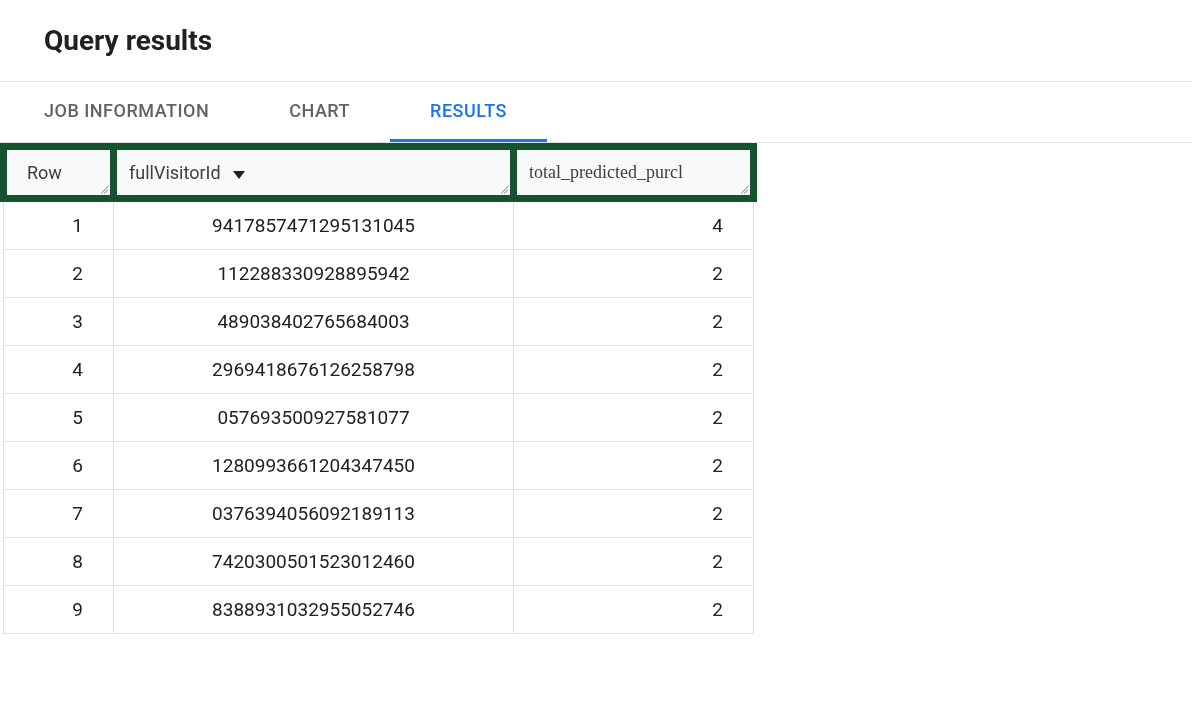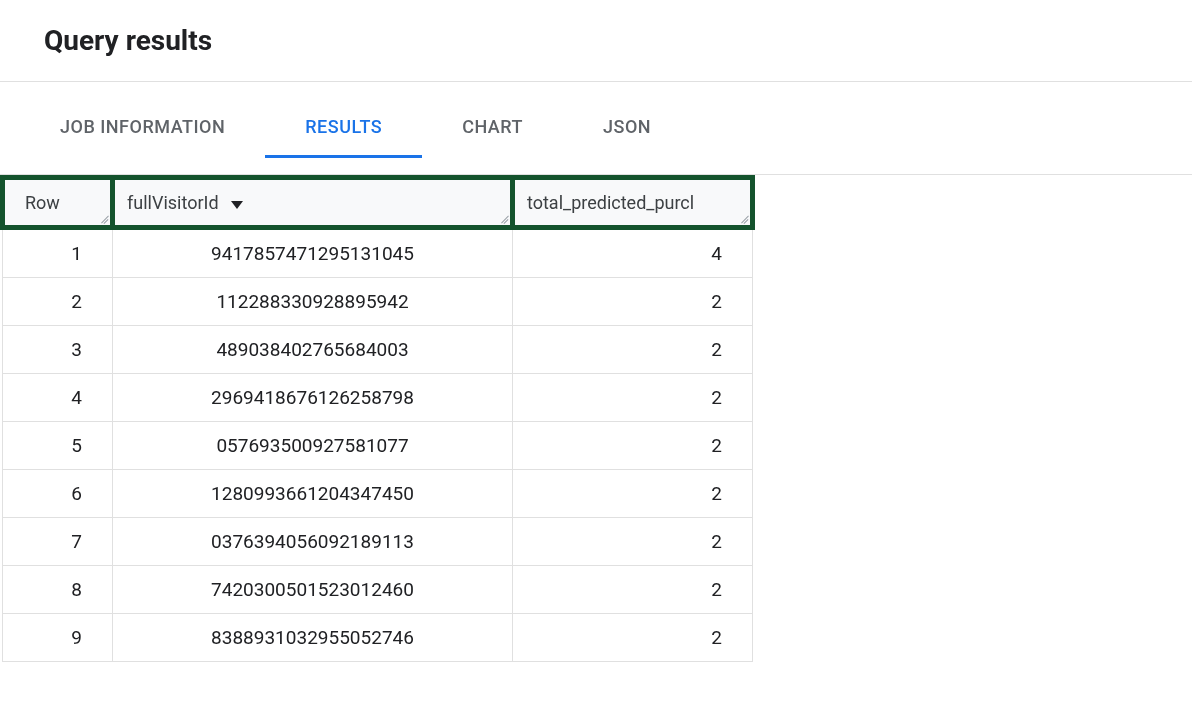--- a/index.html
+++ b/index.html
@@ -16,21 +16,21 @@
     .page-title {
       font-size: 28px;
       font-weight: 700;
       padding: 24px 0 24px 44px;
       color: #202124;
     }
     .tabs {
       display: flex;
       border-top: 1px solid #e0e0e0;
       border-bottom: 1px solid #e0e0e0;
-      padding: 16px;
+      padding: 0;
     }
     .tab {
       padding: 18px 40px;
       font-size: 18px;
       font-weight: 500;
       letter-spacing: 0.5px;
       color: #5f6368;
       cursor: pointer;
       background: none;
       border: none;
@@ -55,36 +55,37 @@
     }
     thead {
       background: #f8f9fa;
     }
     th {
       text-align: left;
       font-weight: 400;
       font-size: 18px;
       color: #3c4043;
       padding: 12px 12px;
-      border: 5px solid #14532d;
+      border: 7px solid #14532d;
       position: relative;
       background: #f8f9fa;
       white-space: nowrap;
       overflow: hidden;
     }
     th.row-col {
       width: 110px;
       padding-left: 20px;
       padding-right: 20px;
     }
     th.visitor-col {
       width: 400px;
     }
     th.pred-col {
       width: 240px;
+      font-family: Liberation Serif, serif;
     }
     td {
       font-size: 19px;
       padding: 12px 20px;
       border: 1px solid #e0e0e0;
       color: #202124;
       vertical-align: middle;
     }
     td.row-cell {
       text-align: right;
@@ -137,23 +138,22 @@
       align-items: flex-end;
     }
   </style>
 </head>
 <body>
 
 <h1 class="page-title">Query results</h1>
 
 <div class="tabs">
   <button class="tab">JOB INFORMATION</button>
+  <button class="tab">CHART</button>
   <button class="tab active">RESULTS</button>
-  <button class="tab">CHART</button>
-  <button class="tab">JSON</button>
 </div>
 
 <div class="table-wrapper">
   <table>
     <thead>
       <tr>
         <th class="row-col">
           <span>Row</span>
           <span class="resize-handle"></span>
         </th>

